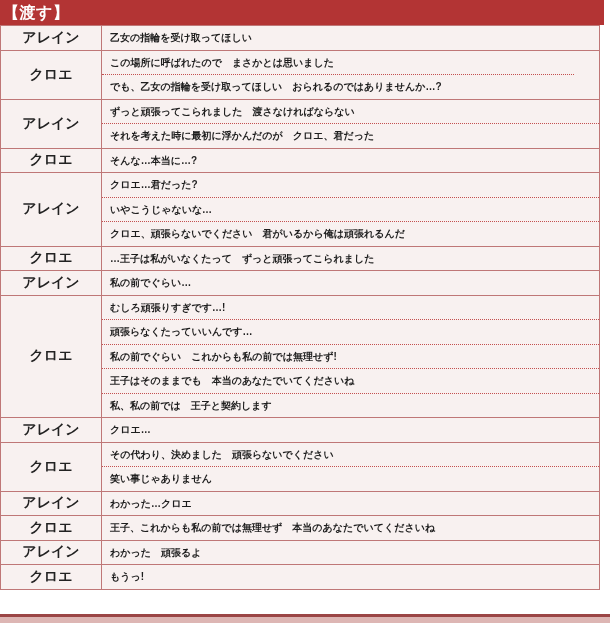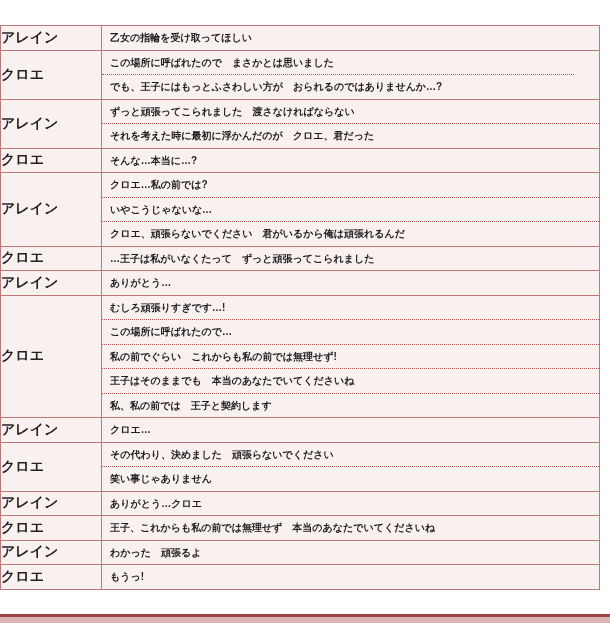--- a/index.html
+++ b/index.html
@@ -38,20 +38,21 @@
     vertical-align: middle;
   }
   td.sp {
     width: 100px;
     border-left: none;
     border-right: 2px solid #c98080;
     font-weight: bold;
     font-size: 14px;
     color: #222222;
     padding-left: 2px;
+    text-align: center;
   }
   td.dlg { }
   .line {
     min-height: 23.5px;
     line-height: 23.5px;
     padding: 0 4px 0 8px;
     font-size: 10px;
     font-weight: bold;
     color: #1e1e1e;
     white-space: normal;
@@ -65,74 +66,77 @@
     width: 610px; height: 6px;
     background: #ddb6b4;
     border-top: 3px solid #9b4646;
   }
 </style>
 </head>
 <body>
 
 <div class="page">
 
+  <div class="header-bar">
+    <span>【渡す】</span>
+  </div>
 
   <table class="dlg-table">
     <tbody>
       <tr>
         <td class="sp">アレイン</td>
         <td class="dlg">
           <div class="line">乙女の指輪を受け取ってほしい</div>
         </td>
       </tr>
       <tr>
         <td class="sp">クロエ</td>
         <td class="dlg">
           <div class="line">この場所に呼ばれたので　まさかとは思いました</div>
-          <div class="line tall">でも、王子にはもっとふさわしい方が　おられるのではありませんか…?</div>
+          <div class="line tall">でも、乙女の指輪を受け取ってほしい　おられるのではありませんか…?</div>
         </td>
       </tr>
       <tr>
         <td class="sp">アレイン</td>
         <td class="dlg">
           <div class="line">ずっと頑張ってこられました　渡さなければならない</div>
           <div class="line">それを考えた時に最初に浮かんだのが　クロエ、君だった</div>
         </td>
       </tr>
       <tr>
         <td class="sp">クロエ</td>
         <td class="dlg">
           <div class="line">そんな…本当に…?</div>
         </td>
       </tr>
       <tr>
         <td class="sp">アレイン</td>
         <td class="dlg">
-          <div class="line">クロエ…私の前では?</div>
+          <div class="line">クロエ…君だった?</div>
           <div class="line">いやこうじゃないな…</div>
           <div class="line">クロエ、頑張らないでください　君がいるから俺は頑張れるんだ</div>
         </td>
       </tr>
       <tr>
         <td class="sp">クロエ</td>
         <td class="dlg">
           <div class="line">…王子は私がいなくたって　ずっと頑張ってこられました</div>
         </td>
       </tr>
       <tr>
         <td class="sp">アレイン</td>
         <td class="dlg">
-          <div class="line">ありがとう…</div>
+          <div class="line">私の前でぐらい…</div>
         </td>
       </tr>
       <tr>
         <td class="sp">クロエ</td>
         <td class="dlg">
           <div class="line">むしろ頑張りすぎです…!</div>
-          <div class="line">この場所に呼ばれたので…</div>
+          <div class="line">頑張らなくたっていいんです…</div>
           <div class="line">私の前でぐらい　これからも私の前では無理せず!</div>
           <div class="line">王子はそのままでも　本当のあなたでいてくださいね</div>
           <div class="line">私、私の前では　王子と契約します</div>
         </td>
       </tr>
       <tr>
         <td class="sp">アレイン</td>
         <td class="dlg">
           <div class="line">クロエ…</div>
         </td>
@@ -140,21 +144,21 @@
       <tr>
         <td class="sp">クロエ</td>
         <td class="dlg">
           <div class="line">その代わり、決めました　頑張らないでください</div>
           <div class="line">笑い事じゃありません</div>
         </td>
       </tr>
       <tr>
         <td class="sp">アレイン</td>
         <td class="dlg">
-          <div class="line">ありがとう…クロエ</div>
+          <div class="line">わかった…クロエ</div>
         </td>
       </tr>
       <tr>
         <td class="sp">クロエ</td>
         <td class="dlg">
           <div class="line">王子、これからも私の前では無理せず　本当のあなたでいてくださいね</div>
         </td>
       </tr>
       <tr>
         <td class="sp">アレイン</td>

